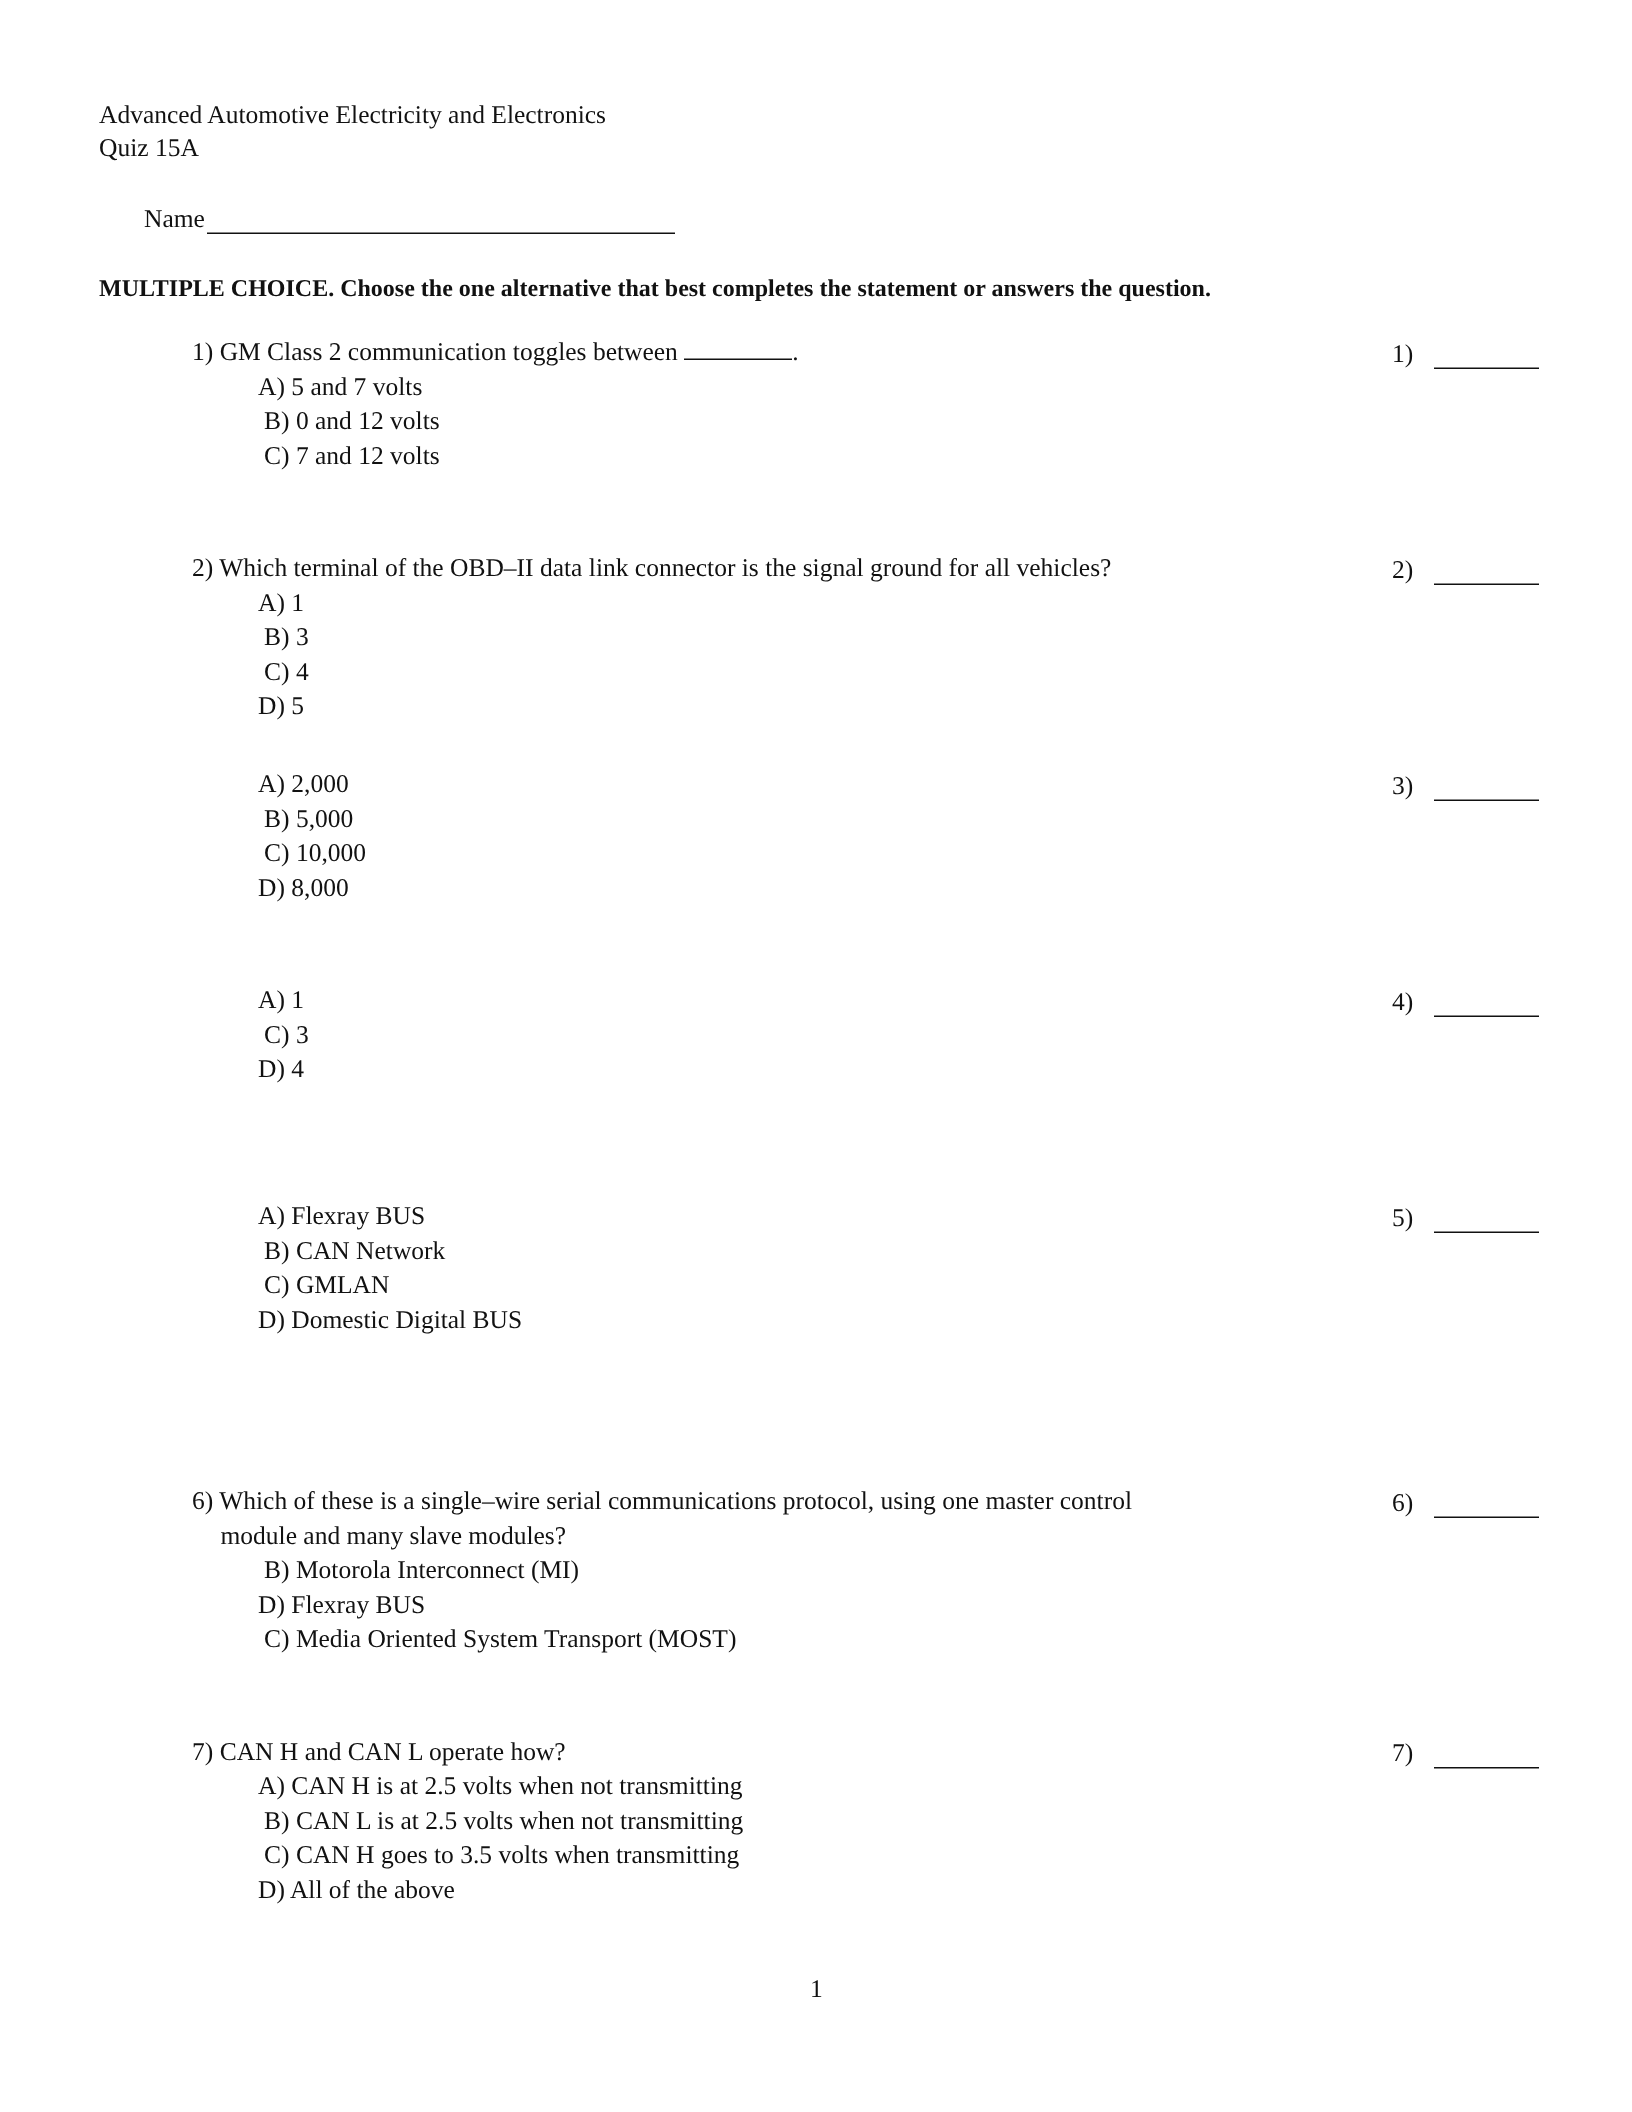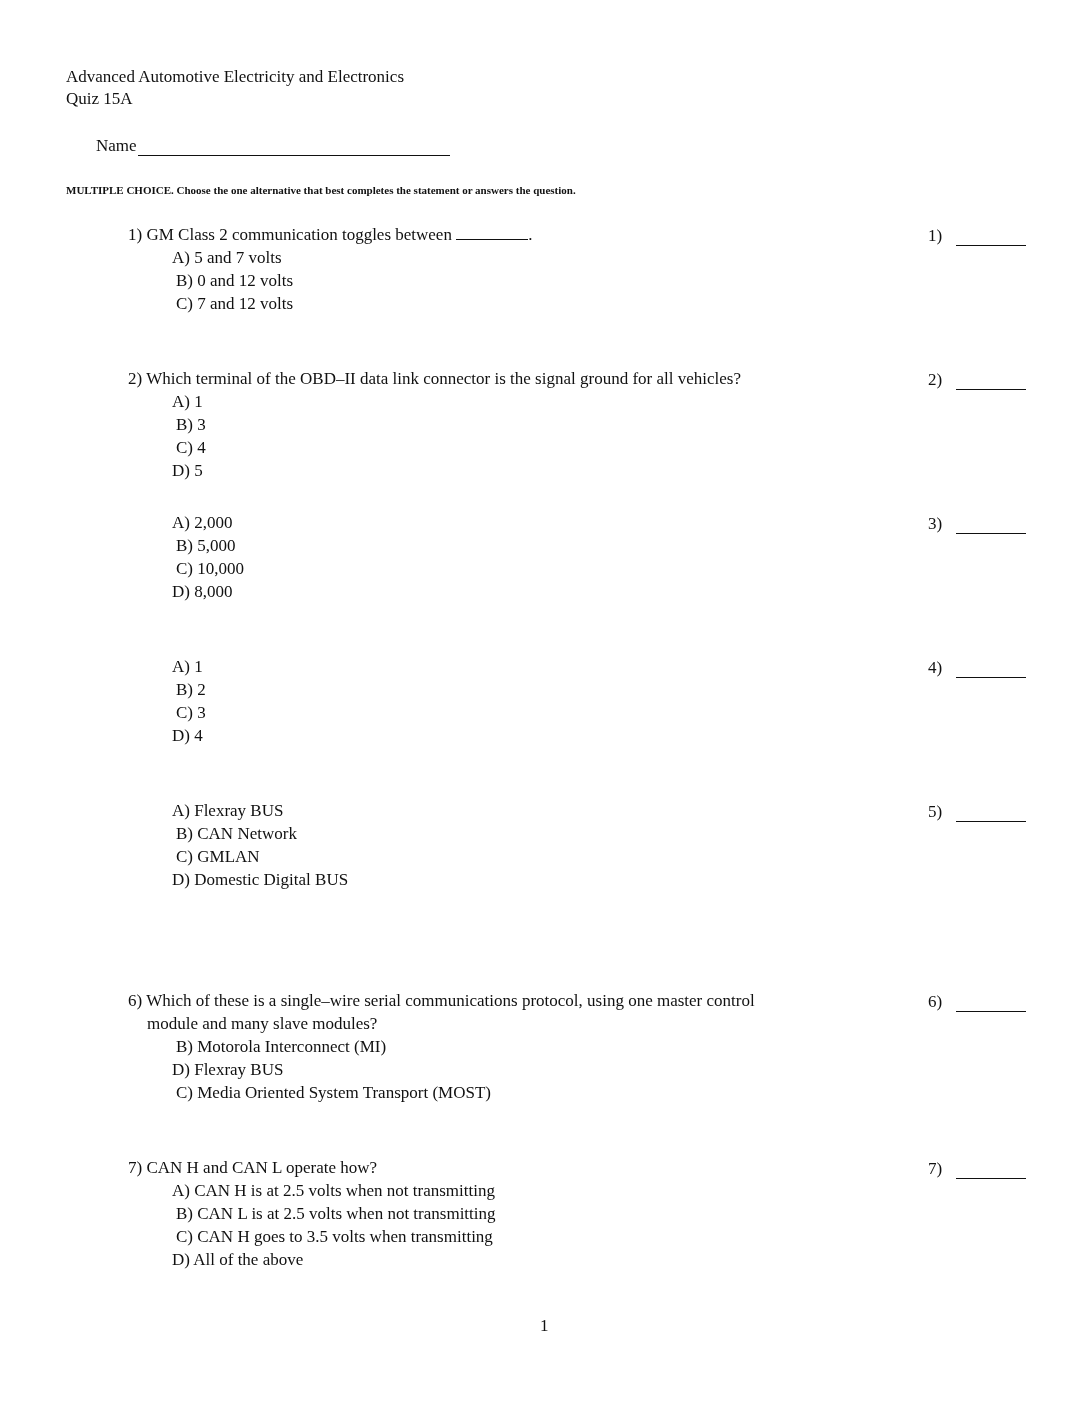--- a/index.html
+++ b/index.html
@@ -6,21 +6,21 @@
     body {
       width: 1088px; height: 1408px; position: relative; overflow: hidden;
       font-family: "Liberation Serif", "DejaVu Serif", serif;
       color: #111111;
       font-size: 17px;
     }
     .abs { position: absolute; white-space: nowrap; }
     .header-line { left: 66px; line-height: 22px; }
     .name-row { left: 66px; top: 136px; display: flex; align-items: flex-end; margin-left: 30px; }
     .name-line { display: inline-block; width: 312px; border-bottom: 1px solid #111; height: 17px; margin-left: 1px; }
-    .instructions { left: 66px; top: 184px; font-weight: bold; font-size: 11px; }
+    .instructions { left: 66px; top: 184px; font-weight: bold; font-size: 16px; }
     .question { position: absolute; left: 128px; width: 780px; }
     .q-stem { line-height: 23px; white-space: normal; }
     .q-stem .cont { padding-left: 19px; display: block; }
     .blank-inline { display: inline-block; width: 72px; border-bottom: 1px solid #111; height: 14px; vertical-align: baseline; }
     .choices { margin-left: 44px; }
     .choice { line-height: 23px; }
     .choice.shift { padding-left: 4px; }
     .answer-slot { position: absolute; left: 928px; display: flex; align-items: flex-end; }
     .answer-num { width: 28px; }
     .answer-line { display: inline-block; width: 70px; border-bottom: 1.5px solid #111; height: 12px; }
@@ -80,21 +80,20 @@
   </div>
 </div>
 <div class="answer-slot" style="top:514px;">
   <span class="answer-num">3)</span>
   <span class="answer-line"></span>
 </div>
 
 <div class="question" style="top:655px;">
   <div class="choices">
     <div class="choice">A) 1</div>
-    <div class="choice shift">B) 2</div>
     <div class="choice shift">C) 3</div>
     <div class="choice">D) 4</div>
   </div>
 </div>
 <div class="answer-slot" style="top:658px;">
   <span class="answer-num">4)</span>
   <span class="answer-line"></span>
 </div>
 
 <div class="question" style="top:799px;">

